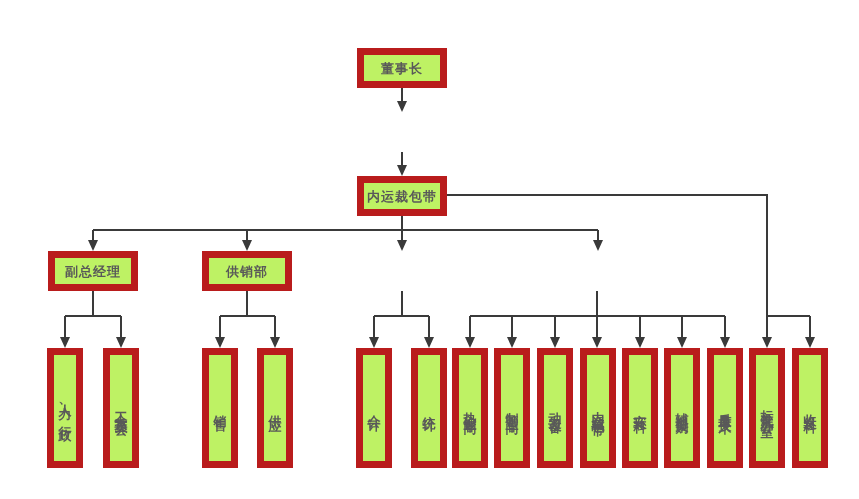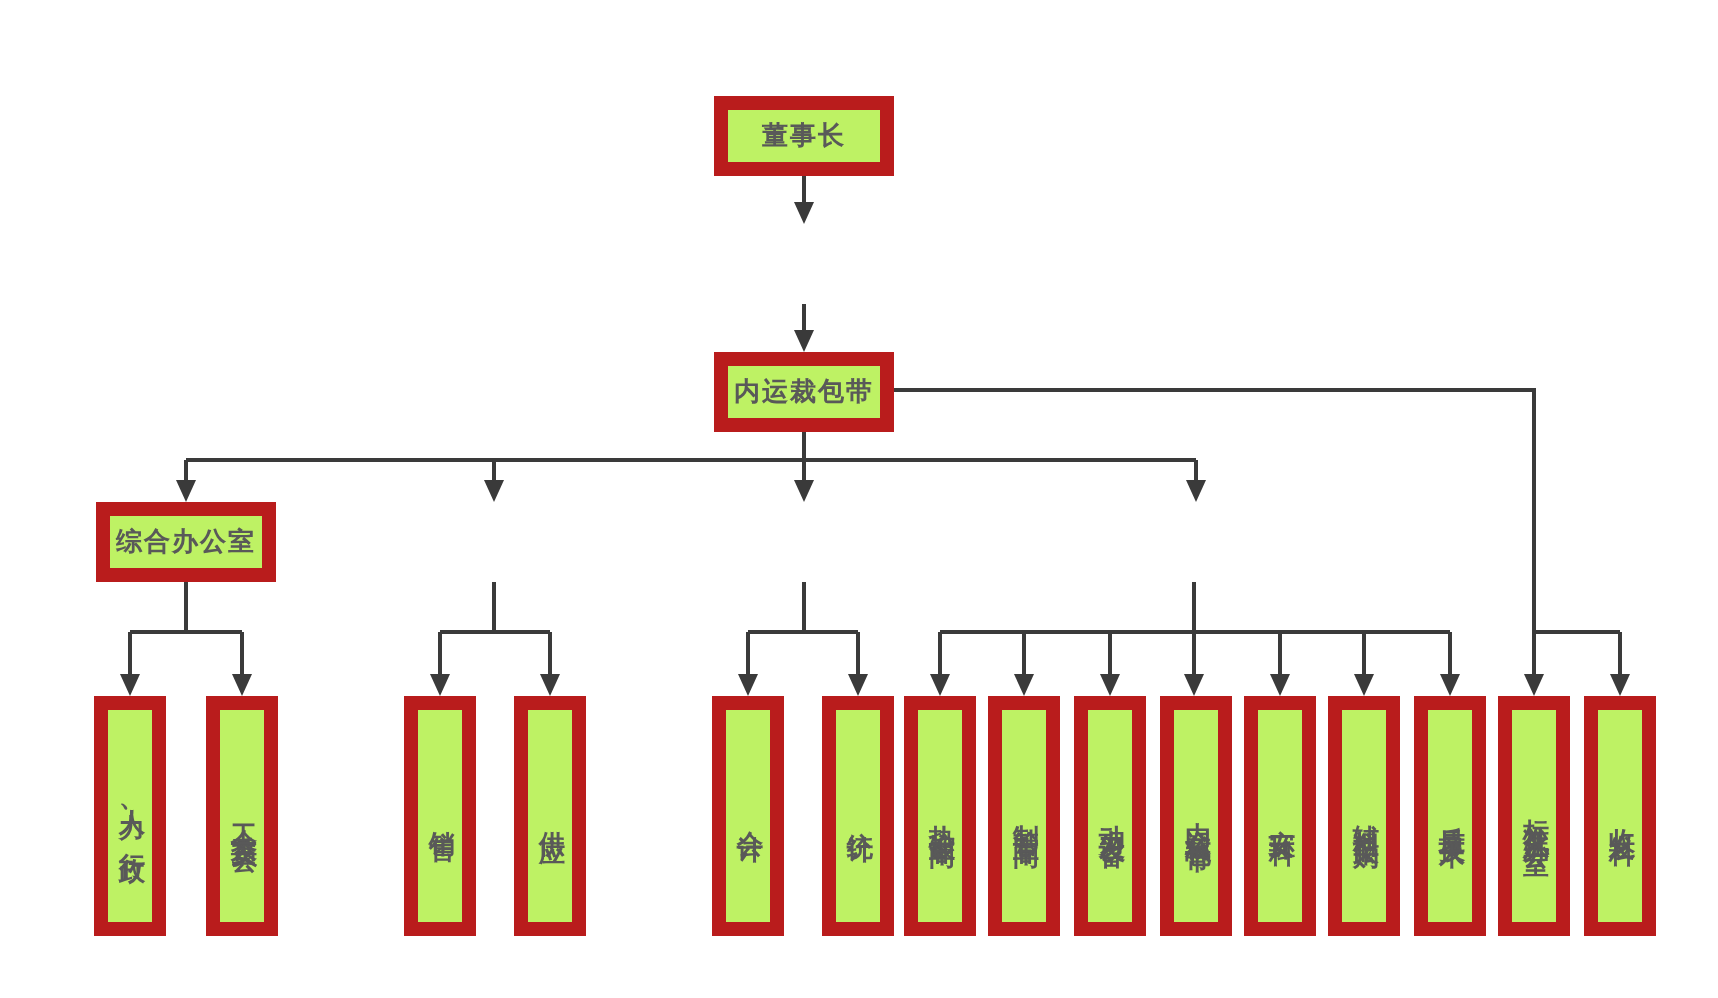--- a/index.html
+++ b/index.html
@@ -91,21 +91,22 @@
       <use href="#ah" x="682" y="348"></use>
       <use href="#ah" x="725" y="348"></use>
       <use href="#ah" x="767" y="348"></use>
       <use href="#ah" x="810" y="348"></use>
     </g>
   </svg>
 
   <div class="node h-node" style="left:357px;top:48px">董事长</div>
   <div class="node h-node" style="left:357px;top:176px">内运裁包带</div>
 
-  <div class="node h-node" style="left:48px;top:251px">综合办公室</div>
+  <div class="node h-node" style="left:48px;top:251px">副总经理</div>
+  <div class="node h-node" style="left:202px;top:251px">供销部</div>
 
   <div class="node v-node" style="left:47px;top:348px">人力、行政</div>
   <div class="node v-node" style="left:103px;top:348px">工会委员会</div>
   <div class="node v-node" style="left:202px;top:348px">销售</div>
   <div class="node v-node" style="left:257px;top:348px">供应</div>
   <div class="node v-node" style="left:356px;top:348px">会计</div>
   <div class="node v-node" style="left:411px;top:348px">统计</div>
   <div class="node v-node" style="left:452px;top:348px">热镀车间</div>
   <div class="node v-node" style="left:494px;top:348px">制管车间</div>
   <div class="node v-node" style="left:537px;top:348px">动力设备</div>

